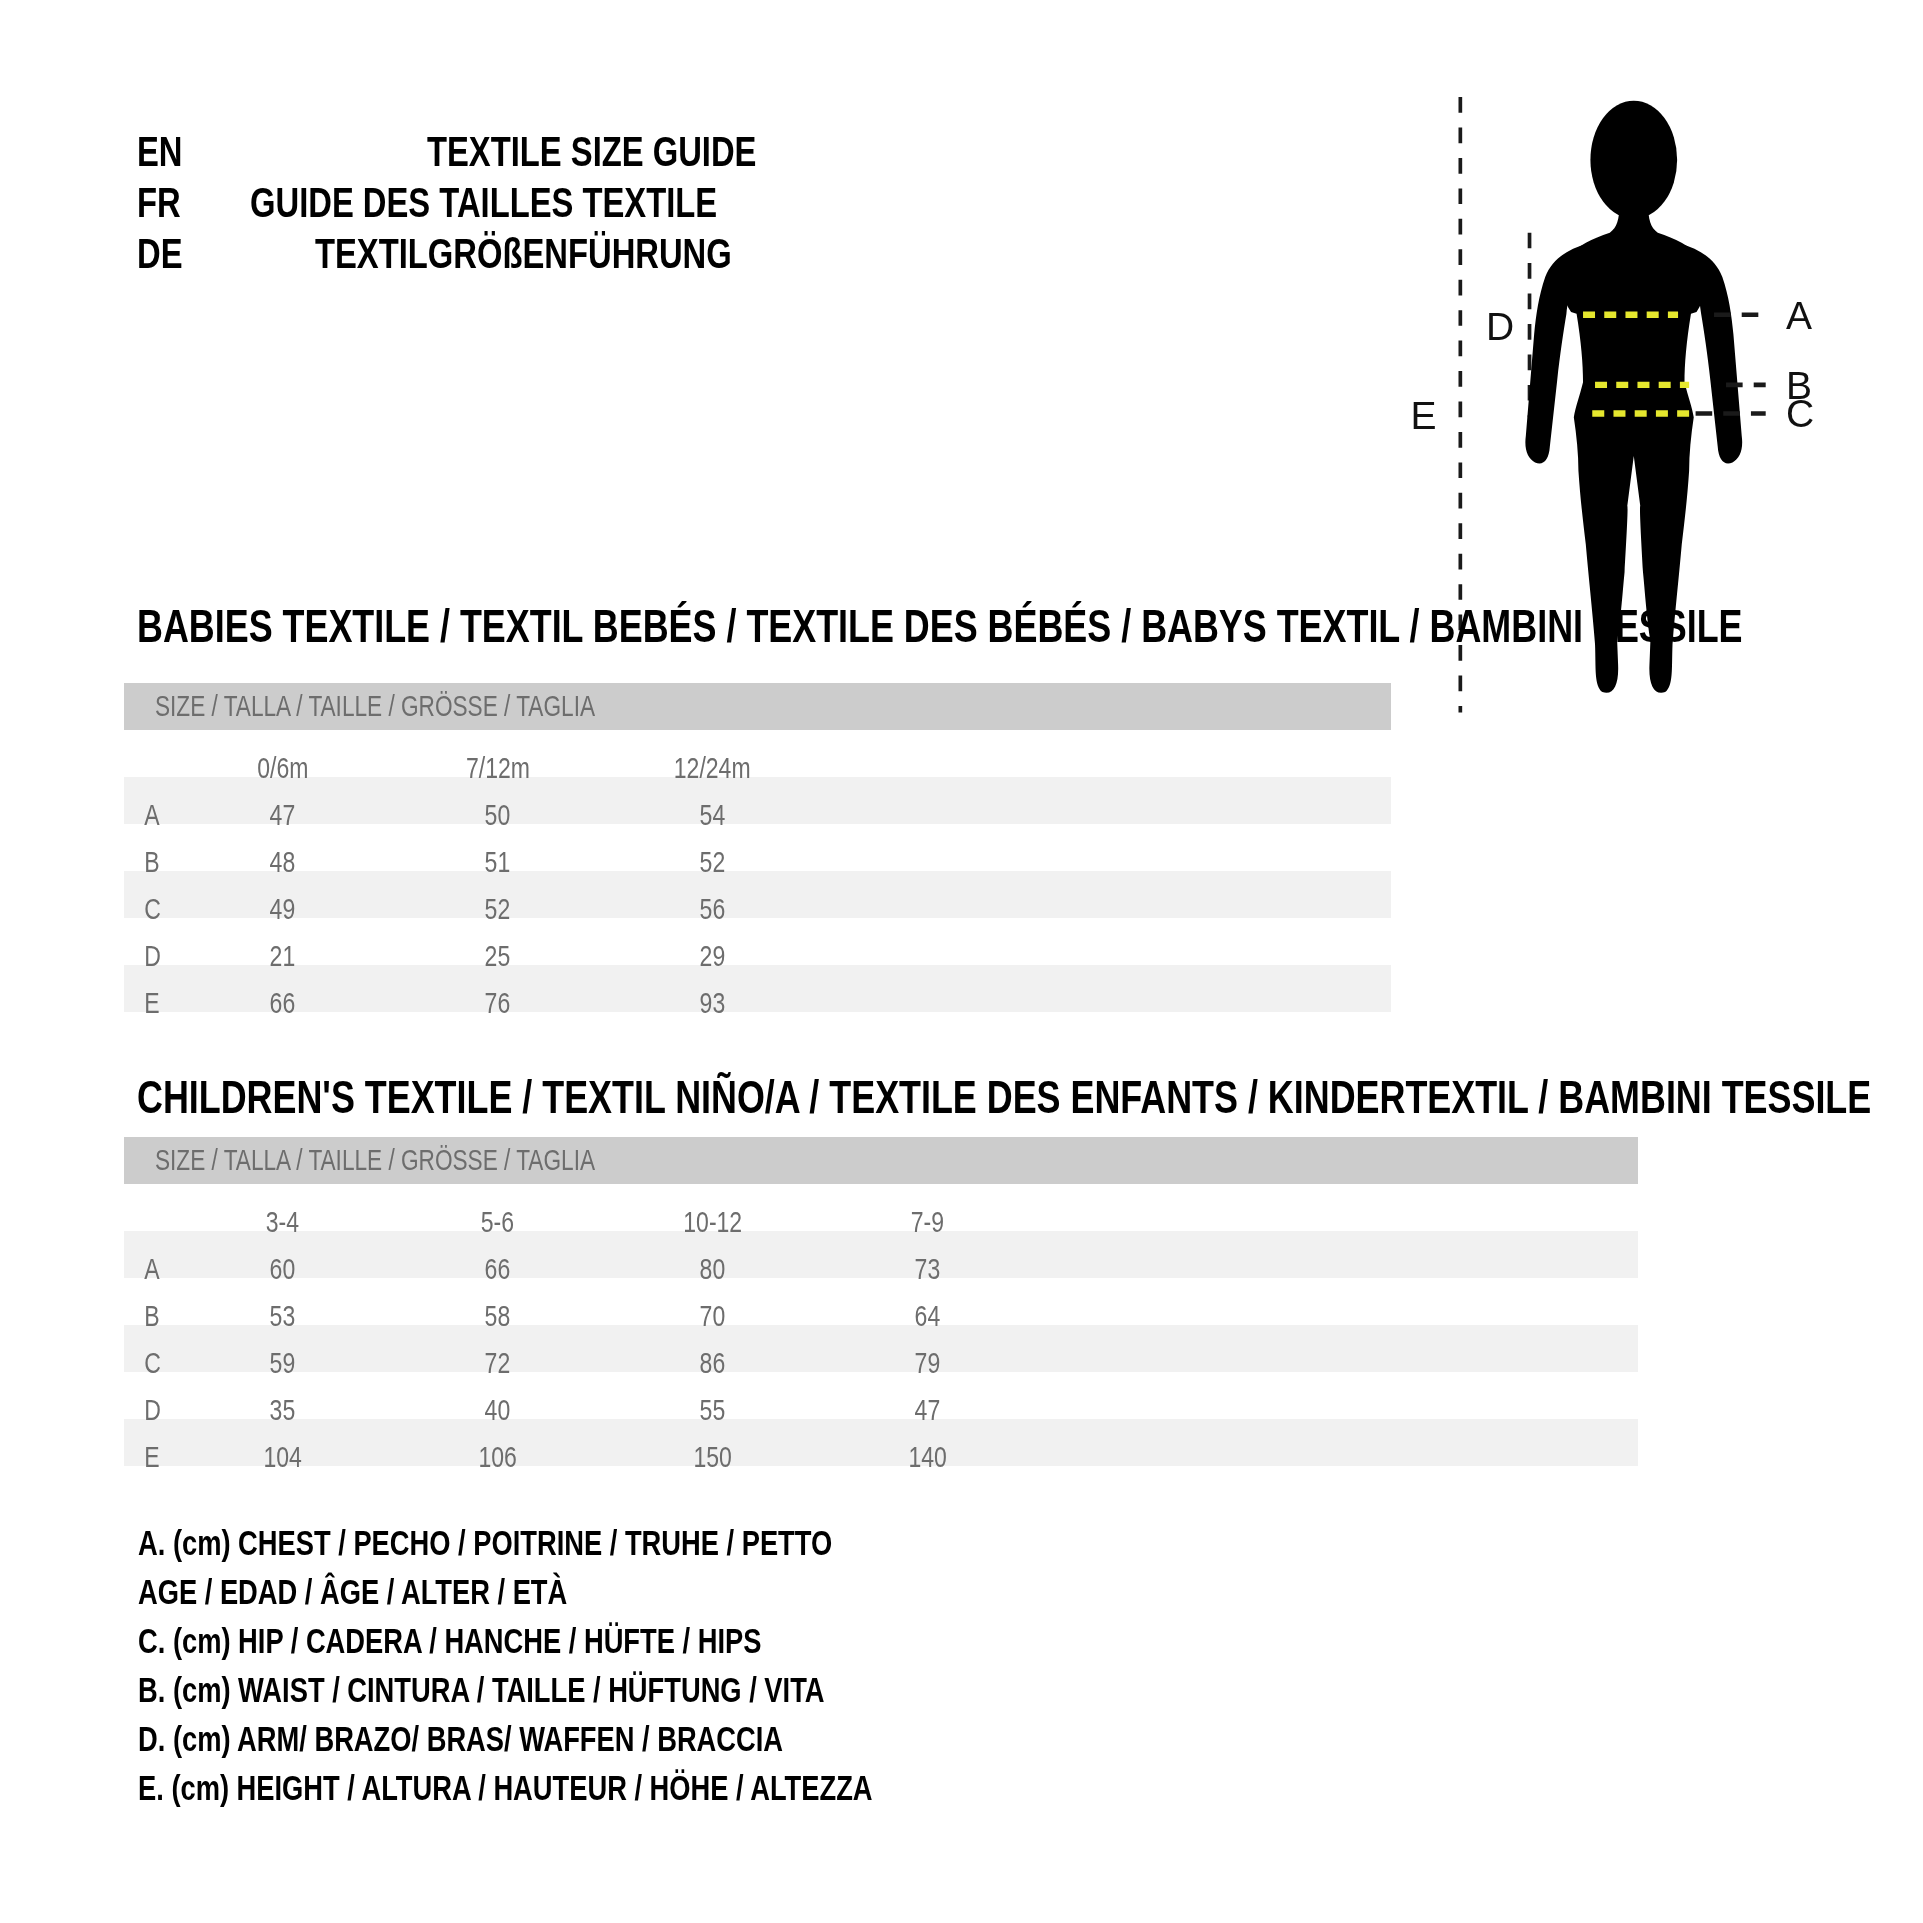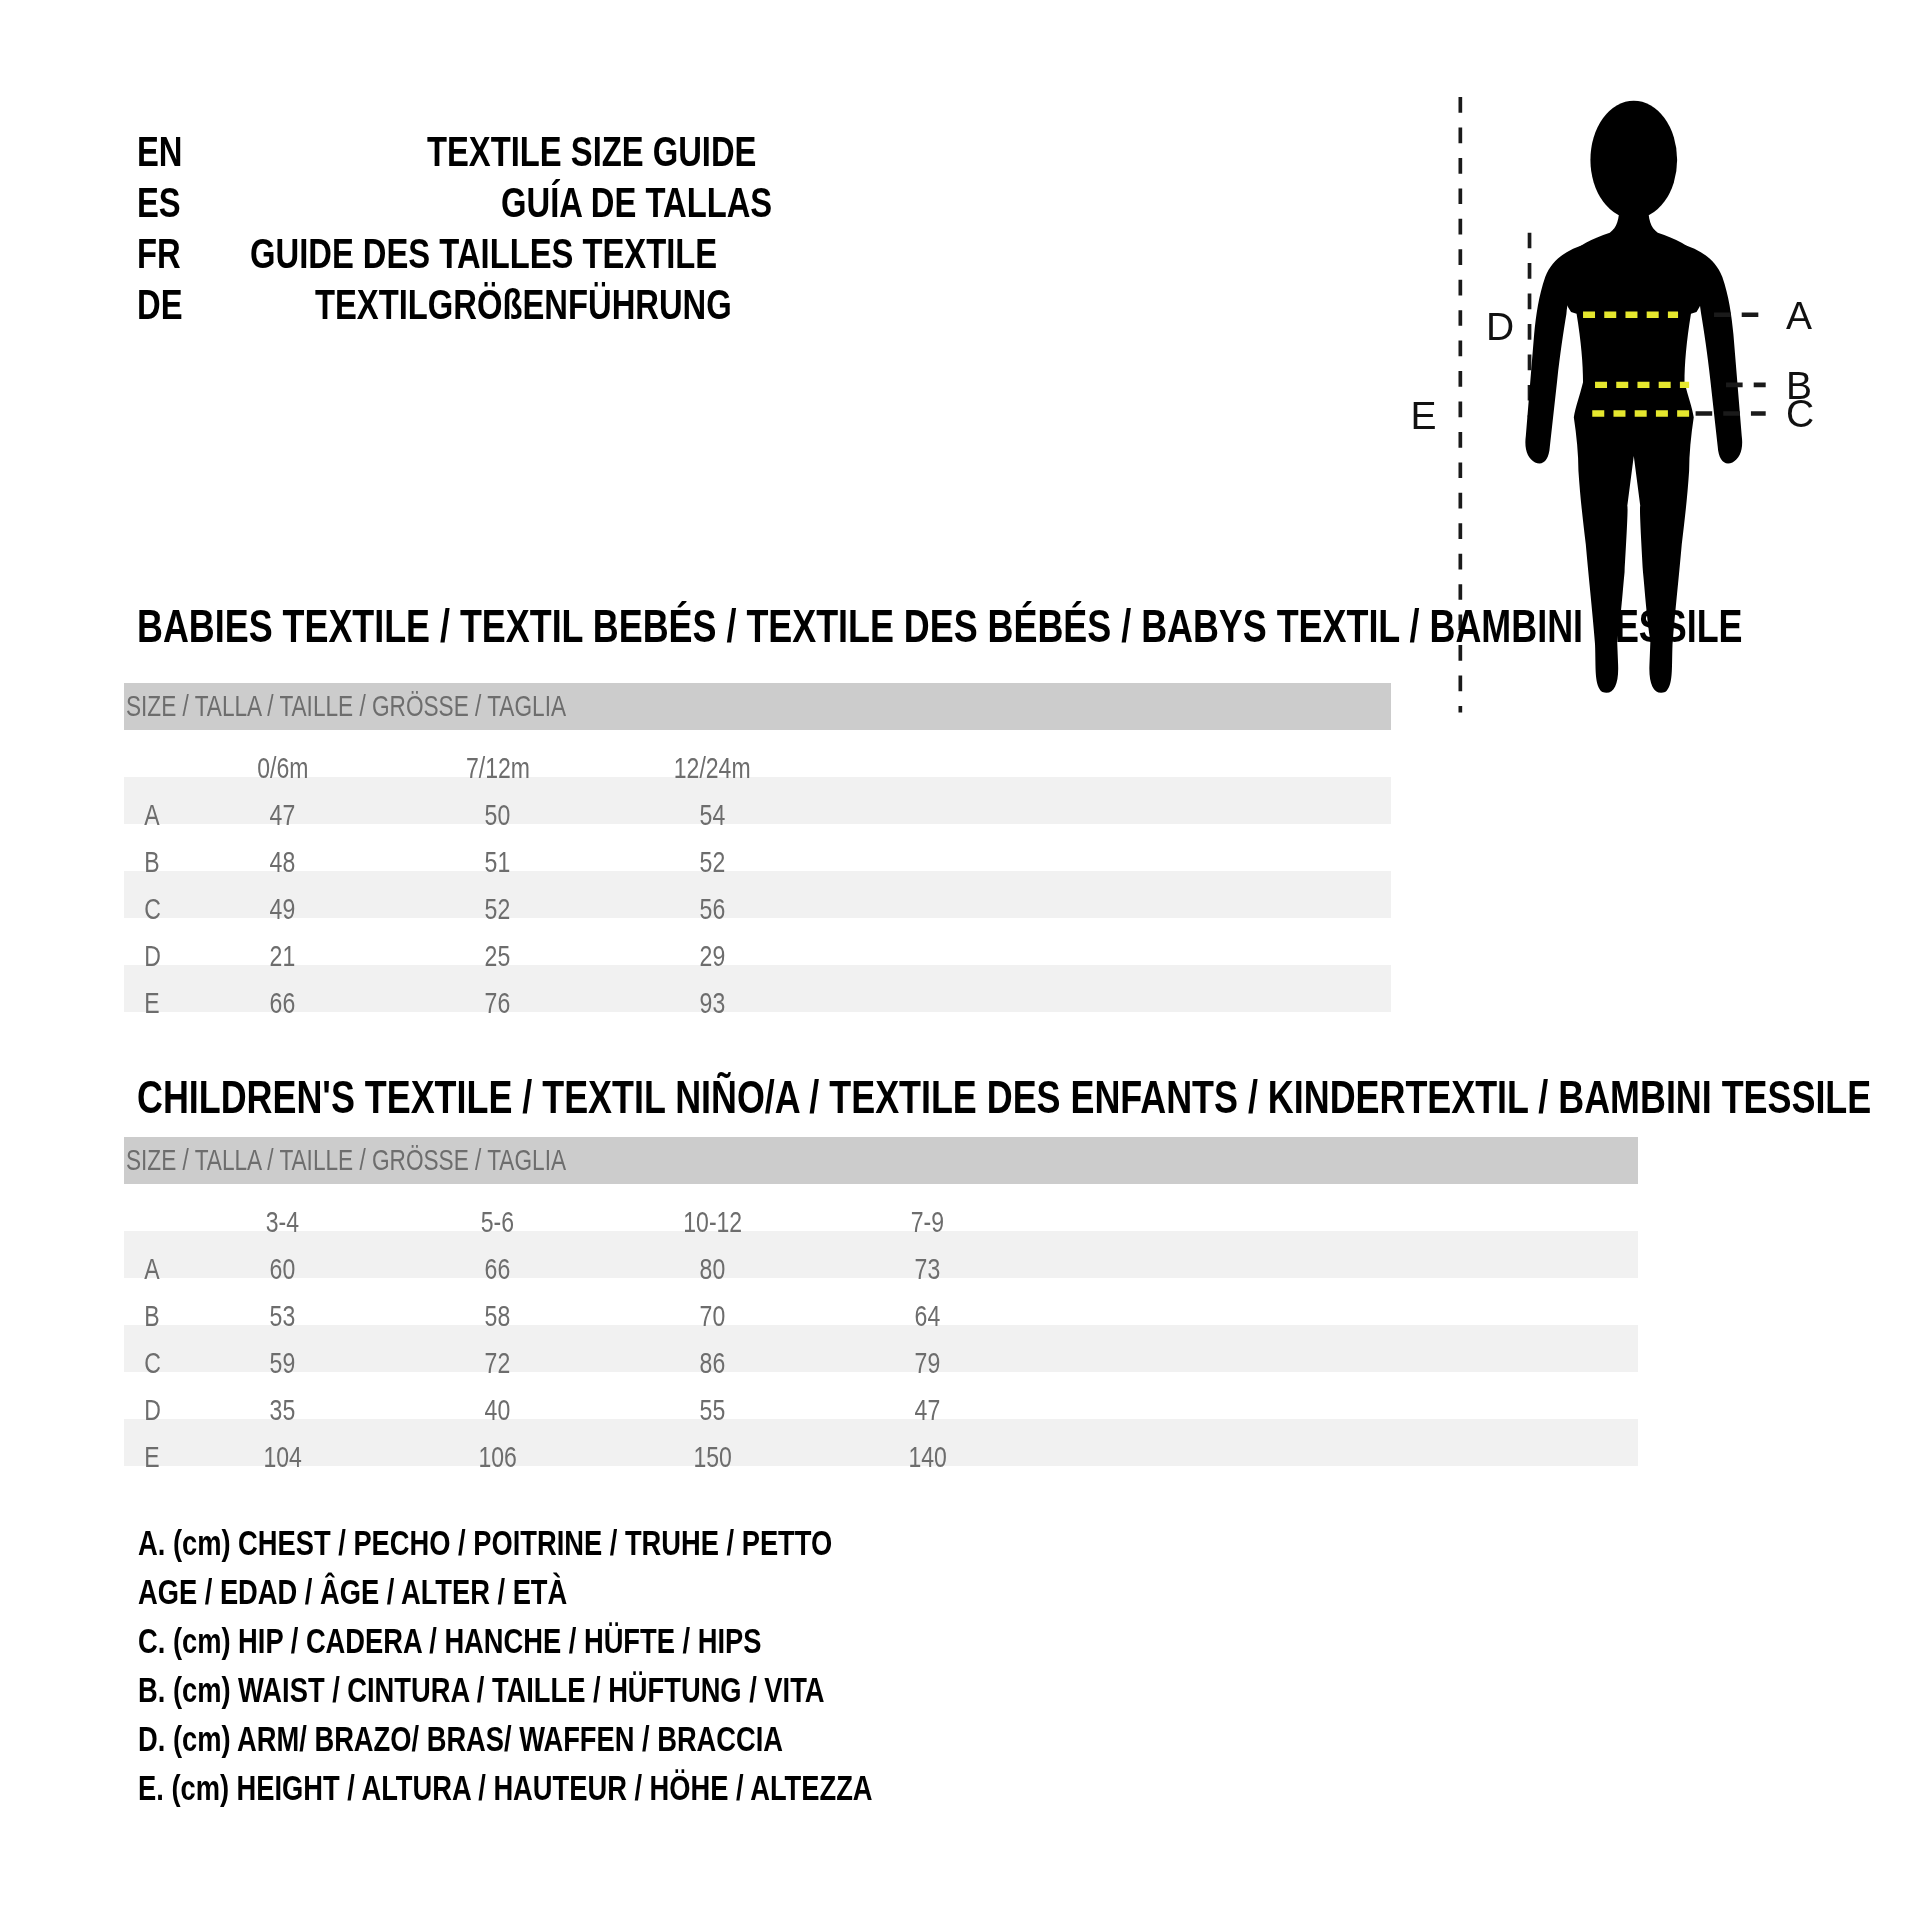--- a/index.html
+++ b/index.html
@@ -19,44 +19,40 @@
   
   .figure{position:absolute;left:1403px;top:74px;width:480px;height:655px;}
   .figure svg{position:absolute;left:0;top:0;}
   .fig-label{position:absolute;height:39px;line-height:39px;font-size:39px;font-weight:400;color:#111;}
 
   
   .section-title{position:absolute;left:137px;height:39px;line-height:39px;font-size:46px;font-weight:700;color:#000;}
 
   
   .stable{position:absolute;left:124px;}
-  .tbar{height:47px;background:#cccccc;display:flex;align-items:center;padding-left:2px;box-sizing:border-box;
+  .tbar{height:47px;background:#cccccc;display:flex;align-items:center;padding-left:31px;box-sizing:border-box;
         font-size:29px;font-weight:400;color:#6d6d6d;}
   .trow{height:47px;display:flex;align-items:center;font-size:29.5px;font-weight:400;color:#6d6d6d;}
   .trow.stripe{background:#f1f1f1;}
   .cell{width:215px;text-align:center;display:flex;justify-content:center;align-items:center;margin-top:28px;}
   .cell.label{width:51px;justify-content:flex-start;padding-left:17.5px;box-sizing:border-box;}
 
   
   .legend{position:absolute;left:138px;top:1518px;}
   .legend-line{height:49px;line-height:49px;font-size:35px;font-weight:700;color:#000;}
 </style>
 </head>
 <body>
 
 <div id="canvas">
 
   <div class="lang-block">
     <div class="lang-row">
       <span class="lang-code"><span class="cond">EN</span></span>
       <span class="cond">TEXTILE SIZE GUIDE</span>
-    </div>
-    <div class="lang-row">
-      <span class="lang-code"><span class="cond">ES</span></span>
-      <span class="cond">GUÍA DE TALLAS</span>
     </div>
     <div class="lang-row">
       <span class="lang-code"><span class="cond">FR</span></span>
       <span class="cond">GUIDE DES TAILLES TEXTILE</span>
     </div>
     <div class="lang-row">
       <span class="lang-code"><span class="cond">DE</span></span>
       <span class="cond">TEXTILGRÖßENFÜHRUNG</span>
     </div>
   </div>

